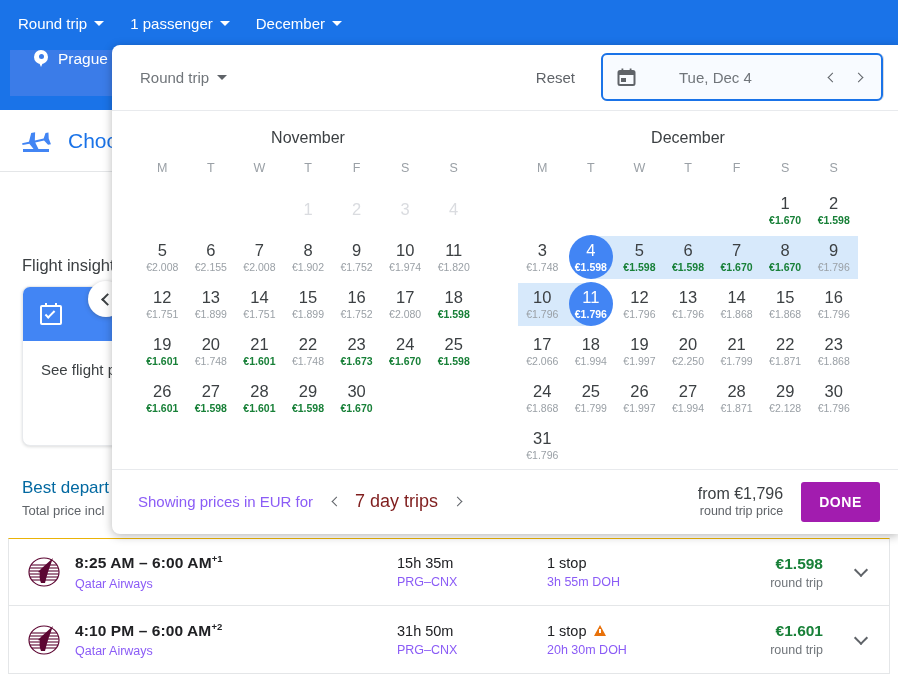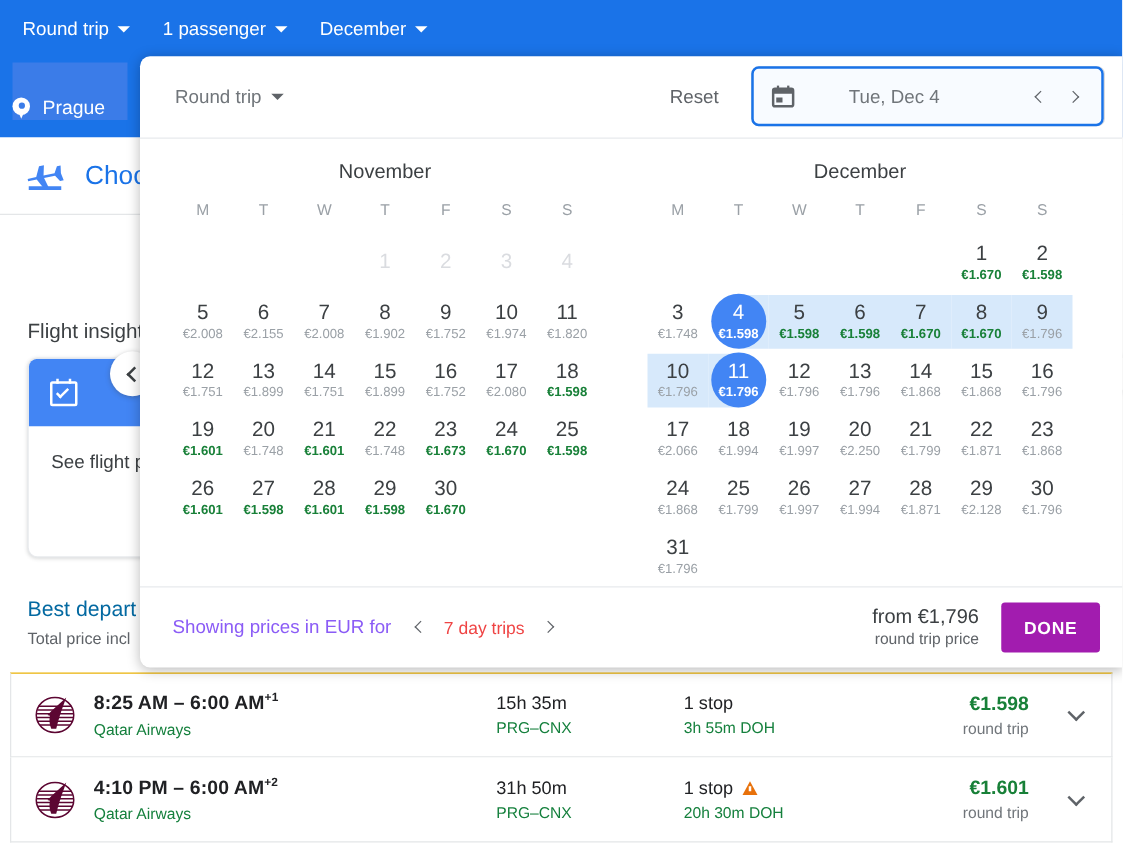--- a/index.html
+++ b/index.html
@@ -13,22 +13,22 @@
   
   .topbar {
     position:absolute; top:0; left:0; width:898px; height:110px;
     background:#1a73e8;
   }
   .tb-controls { display:flex; align-items:center; height:46px; padding-left:18px; gap:26px; }
   .tb-ctrl { display:flex; align-items:center; gap:7px; color:#fff; font-size:15px; cursor:pointer; }
   .caret-dn { width:0;height:0;border-left:5px solid transparent;border-right:5px solid transparent;border-top:5px solid #fff; }
   .caret-dn.grey { border-top-color:#5f6368; }
   .origin-pill {
-    margin-left:10px; margin-top:4px; display:inline-flex; align-items:flex-end; gap:10px;
-    background:#3b7ce8; height:46px; padding:0 18px 0 0; color:#fff; font-size:15.5px;
+    margin-left:10px; margin-top:4px; display:inline-flex; align-items:flex-start; gap:10px;
+    background:#3b7ce8; height:46px; padding:0 18px 0 24px; color:#fff; font-size:15.5px;
   }
   .pin {
     width:14px;height:18px; position:relative;
   }
   .pin::before {
     content:""; position:absolute; left:0; top:0; width:14px;height:14px;border-radius:50%;
     background:#fff;
   }
   .pin::after {
     content:""; position:absolute; left:4px; top:10px; width:0;height:0;
@@ -78,21 +78,21 @@
   .frow {
     display:flex; align-items:center; height:68px; background:#fff;
     border:1px solid #e4e6e8; border-top:none; padding:0 6px 0 12px;
   }
   .frow:first-child { border-top:1px solid #eab308; }
   .logo { width:46px; display:flex; justify-content:center; }
   .oryx { width:34px; height:32px; }
   .f-times { width:330px; padding-left:8px; }
   .f-time-main { font-size:15.5px; font-weight:bold; color:#202124; letter-spacing:.1px; }
   .f-time-main sup { font-size:9.5px; font-weight:bold; }
-  .f-sub { font-size:12.5px; color:#15803d; margin-top:4px; }
+  .f-sub { font-size:12.5px; color:#8b5cf6; margin-top:4px; }
   .f-dur { width:150px; }
   .f-dur .f-main { font-size:14.5px; color:#202124; }
   .f-stops { width:220px; }
   .f-stops .f-main { font-size:14.5px; color:#202124; display:flex; align-items:center; gap:7px;}
   .warn-tri { width:0;height:0;border-left:6px solid transparent;border-right:6px solid transparent;border-bottom:11px solid #e8710a; position:relative;}
   .warn-tri::after{content:"";position:absolute;left:-1px;top:4px;width:2px;height:4px;background:#fff;}
   .f-price { flex:1; text-align:right; padding-right:16px; }
   .f-price .p { font-size:15.5px; color:#188038; font-weight:bold; }
   .f-price .s { font-size:12.5px; color:#70757a; margin-top:3px; }
   .f-chev { width:44px; display:flex; justify-content:center; cursor:pointer; }
@@ -148,21 +148,21 @@
   }
   .cell.sel .dnum, .cell.sel .dprice { color:#fff; }
   .cell.sel .dprice { font-weight:bold; }
 
   .dlg-foot {
     height:66px; border-top:1px solid #e8eaed; display:flex; align-items:center;
     padding:0 18px 0 26px;
   }
   .foot-label { color:#8b5cf6; font-size:15px; }
   .tripdur { display:flex; align-items:center; gap:12px; margin-left:14px; }
-  .tripdur .t { font-size:14px; color:#ef4444; }
+  .tripdur .t { font-size:18px; color:#7f1d1d; }
   .foot-right { margin-left:auto; display:flex; align-items:center; gap:18px; }
   .from-price { text-align:right; }
   .from-price .a { font-size:16px; color:#3c4043; }
   .from-price .b { font-size:12.5px; color:#5f6368; margin-top:1px;}
   .done-btn {
     background:#a21caf; color:#fff; font-size:14px; font-weight:bold; letter-spacing:.6px;
     padding:12px 18px; border-radius:3px; border:none; cursor:pointer;
     font-family:"Liberation Sans", sans-serif;
   }
 </style>

